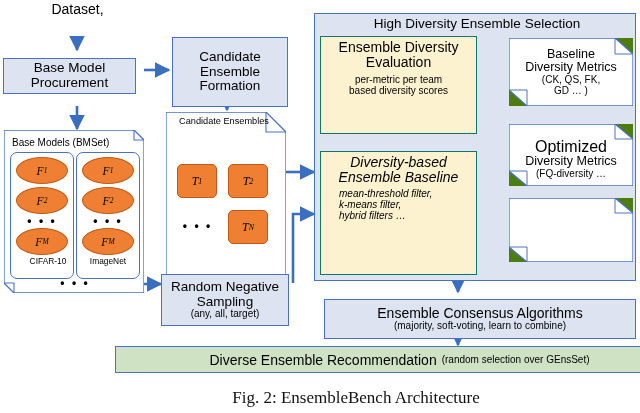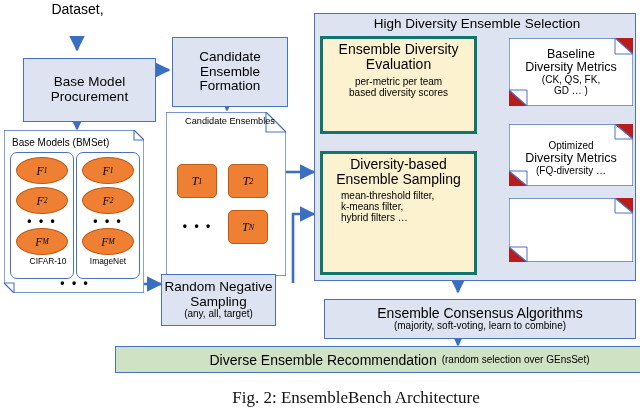--- a/index.html
+++ b/index.html
@@ -7,30 +7,30 @@
   #root{position:relative;width:640px;height:413px;overflow:hidden;}
   .abs{position:absolute;box-sizing:border-box;}
   
   .proc{
     background:#dde3f0;border:1.4px solid #4a72c4;
     display:flex;flex-direction:column;align-items:center;justify-content:center;
     text-align:center;line-height:1.08;margin-top:6px;
   }
   .panel{background:#dde3f0;border:1.4px solid #4a72c4;}
   .yellow{
-    background:#fdf2cf;border:3px solid #0f766e;
+    background:#fdf2cf;border:1px solid #0f766e;
     display:flex;flex-direction:column;align-items:center;justify-content:flex-start;
     text-align:center;line-height:1.1;
   }
   .green{
     background:#cfe3c4;border:1.4px solid #4a72c4;
     display:flex;align-items:center;justify-content:center;text-align:center;margin-left:48px;
   }
   .note{
-    position:absolute;background:#b91c1c;
+    position:absolute;background:#4d7c0f;
     display:flex;flex-direction:column;align-items:center;justify-content:center;
     text-align:center;line-height:1.08;
   }
   .note > .noteedge{
     position:absolute;left:0;top:0;width:100%;height:100%;pointer-events:none;
   }
   .note .inner{position:relative;z-index:2;width:100%;padding:0 3px;box-sizing:border-box;}
   .t-big{font-size:13.5px;}
   .t-med{font-size:12px;}
   .t-small{font-size:10px;}
@@ -99,21 +99,21 @@
       <path d="M458,281 L458,292"></path>
 
       <path d="M458,332 L458,345"></path>
     </g>
   </svg>
 
   <div class="freetext t-big" style="left:10px;top:2px;width:135px;font-size:14px;">
     <div>Dataset,</div>
   </div>
 
-  <div class="abs proc t-big" style="left:23px;top:52px;width:133px;height:64px;">
+  <div class="abs proc t-big" style="left:3px;top:52px;width:133px;height:36px;">
     <div>Base Model</div>
     <div>Procurement</div>
   </div>
 
   <div class="abs proc t-big" style="left:172px;top:31px;width:116px;height:70px;">
     <div>Candidate</div>
     <div>Ensemble</div>
     <div>Formation</div>
   </div>
 
@@ -139,47 +139,47 @@
     <div class="oval" style="width:50px;height:25px;margin-top:1px;">F<sub>M</sub></div>
     <div class="cap" style="margin-top:1px;">ImageNet</div>
   </div>
 
   <div class="freetext dots" style="left:50px;top:277px;width:50px;">• • •</div>
 
   <svg class="abs" style="left:166px;top:112px;width:120px;height:164px;" viewBox="0 0 120 164">
     <path d="M0,0 L100,0 L120,20 L120,164 L0,164 Z" fill="#ffffff" stroke="#4a72c4" stroke-width="1.3"></path>
     <path d="M100,0 L100,20 L120,20" fill="none" stroke="#4a72c4" stroke-width="1.1"></path>
   </svg>
-  <div class="freetext t-xsmall" style="left:172px;top:116px;width:116px;">
+  <div class="freetext t-xsmall" style="left:166px;top:116px;width:116px;">
     <div>Candidate Ensembles</div>
   </div>
   <div class="abs tbox" style="left:177px;top:164px;width:40px;height:34px;">T<sub>1</sub></div>
   <div class="abs tbox" style="left:228px;top:164px;width:40px;height:34px;">T<sub>2</sub></div>
   <div class="abs tbox" style="left:228px;top:210px;width:40px;height:34px;">T<sub>N</sub></div>
   <div class="freetext dots" style="left:175px;top:220px;width:45px;">• • •</div>
 
-  <div class="abs proc" style="left:161px;top:268px;width:115px;height:52px;">
+  <div class="abs proc" style="left:161px;top:268px;width:128px;height:52px;">
     <div class="t-big">Random Negative</div>
     <div class="t-big">Sampling</div>
     <div class="t-small">(any, all, target)</div>
   </div>
 
   <div class="abs panel" style="left:314px;top:13px;width:322px;height:268px;"></div>
   <div class="freetext" style="left:304px;top:16px;width:322px;font-size:13.5px;margin-left:12px;">High Diversity Ensemble Selection</div>
 
   <div class="abs yellow" style="left:320px;top:36px;width:157px;height:98px;padding-top:3px;">
     <div class="t-big" style="font-size:14px;">Ensemble Diversity</div>
     <div class="t-big" style="font-size:14px;">Evaluation</div>
     <div class="t-small" style="margin-top:3px;">per-metric per team</div>
     <div class="t-small">based diversity scores</div>
   </div>
 
-  <div class="abs yellow" style="left:320px;top:151px;width:157px;height:124px;padding-top:3px;">
+  <div class="abs yellow" style="left:320px;top:151px;width:157px;height:124px;padding-top:3px;font-style:italic;">
     <div class="t-big" style="font-size:14px;">Diversity-based</div>
-    <div class="t-big" style="font-size:14px;">Ensemble Sampling</div>
+    <div class="t-big" style="font-size:14px;">Ensemble Baseline</div>
     <div style="width:100%;text-align:left;padding-left:18px;box-sizing:border-box;margin-top:2px;">
       <div class="t-small">mean-threshold filter,</div>
       <div class="t-small">k-means filter,</div>
       <div class="t-small">hybrid filters …</div>
     </div>
   </div>
 
   <div class="note" style="left:509px;top:38px;width:124px;height:68px;">
     <svg class="noteedge" viewBox="0 0 124 68" preserveAspectRatio="none">
       <path d="M0,0 L106,0 L124,16 L124,68 L18,68 L0,52 Z" fill="#ffffff" stroke="#4a72c4" stroke-width="1.3"></path>
@@ -194,21 +194,21 @@
     </div>
   </div>
 
   <div class="note" style="left:509px;top:124px;width:124px;height:62px;">
     <svg class="noteedge" viewBox="0 0 124 62" preserveAspectRatio="none">
       <path d="M0,0 L106,0 L124,15 L124,62 L18,62 L0,47 Z" fill="#ffffff" stroke="#4a72c4" stroke-width="1.3"></path>
       <path d="M106,0 L106,15 L124,15" fill="none" stroke="#4a72c4" stroke-width="1"></path>
       <path d="M0,47 L18,47 L18,62" fill="none" stroke="#4a72c4" stroke-width="1"></path>
     </svg>
     <div class="inner">
-      <div class="t-med" style="font-size:10px;margin-top:8px;">Optimized</div>
+      <div class="t-med" style="font-size:16px;margin-top:8px;">Optimized</div>
       <div class="t-med" style="font-size:12.5px;">Diversity Metrics</div>
       <div class="t-small">(FQ-diversity …</div>
     </div>
   </div>
 
   <div class="note" style="left:509px;top:198px;width:124px;height:64px;">
     <svg class="noteedge" viewBox="0 0 124 64" preserveAspectRatio="none">
       <path d="M0,0 L106,0 L124,15 L124,64 L18,64 L0,49 Z" fill="#ffffff" stroke="#4a72c4" stroke-width="1.3"></path>
       <path d="M106,0 L106,15 L124,15" fill="none" stroke="#4a72c4" stroke-width="1"></path>
       <path d="M0,49 L18,49 L18,64" fill="none" stroke="#4a72c4" stroke-width="1"></path>

